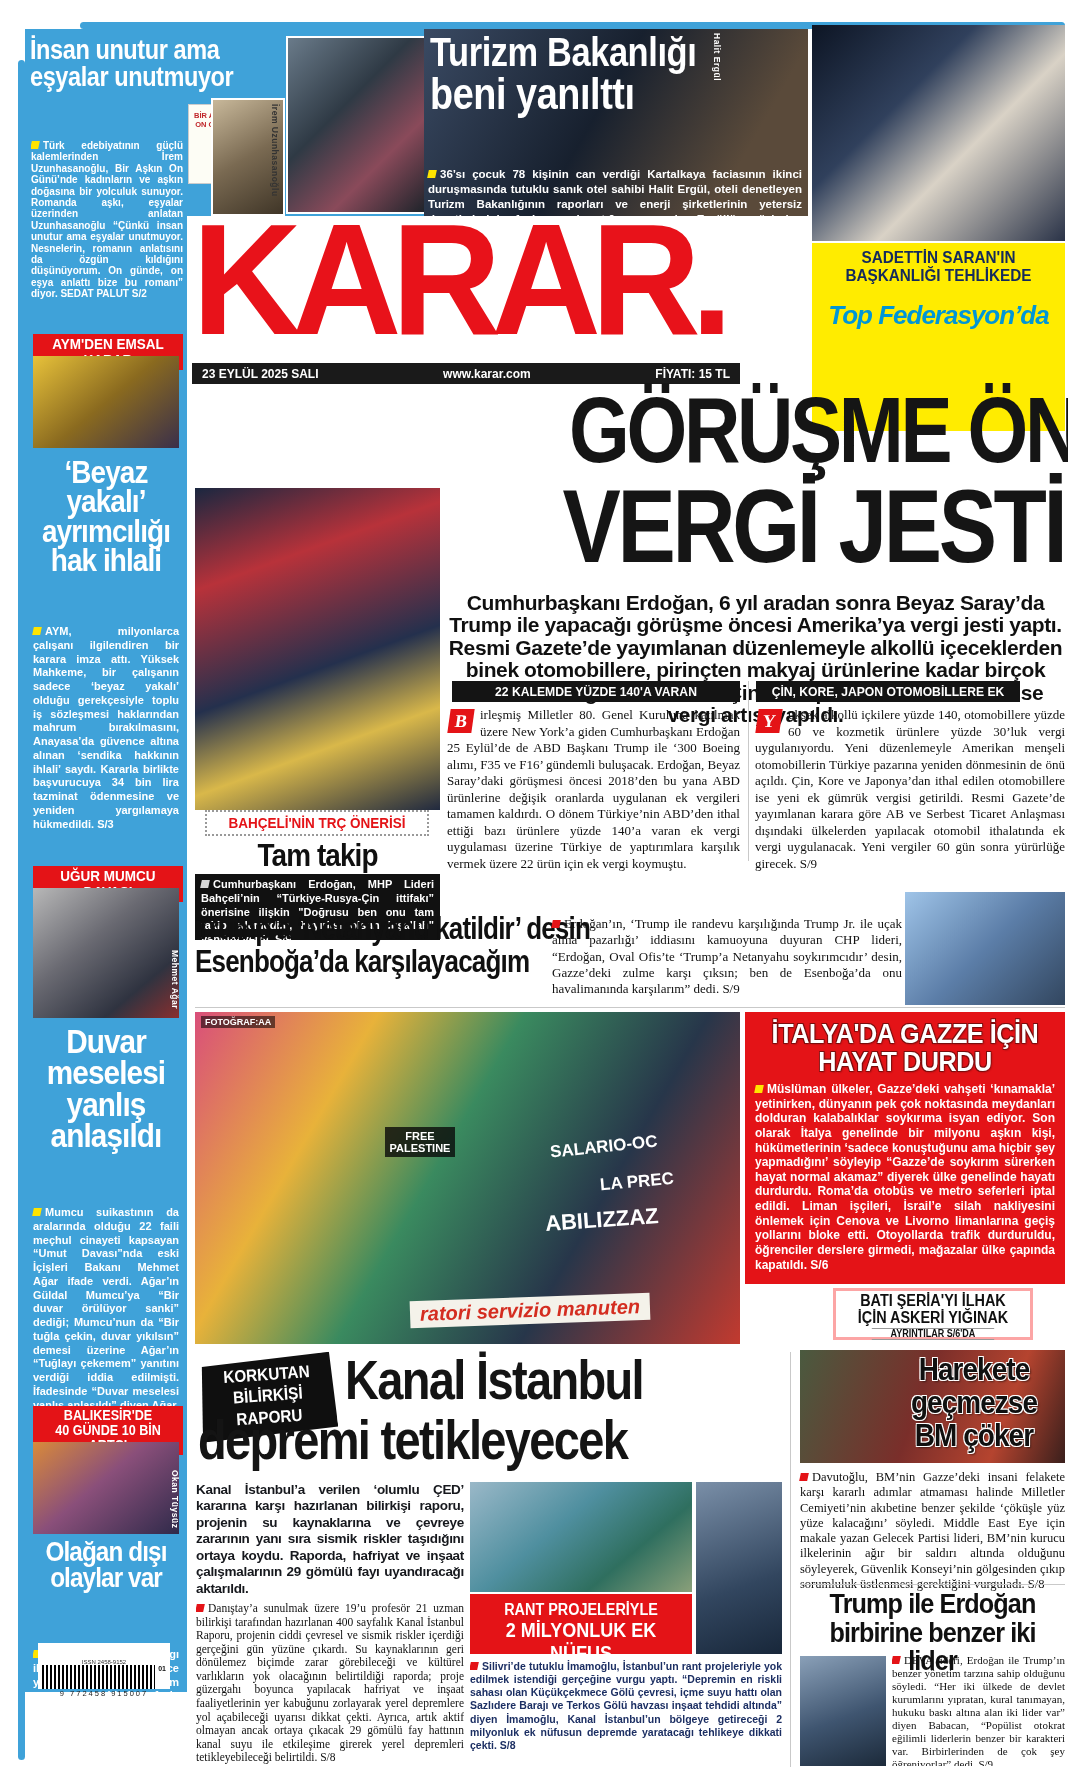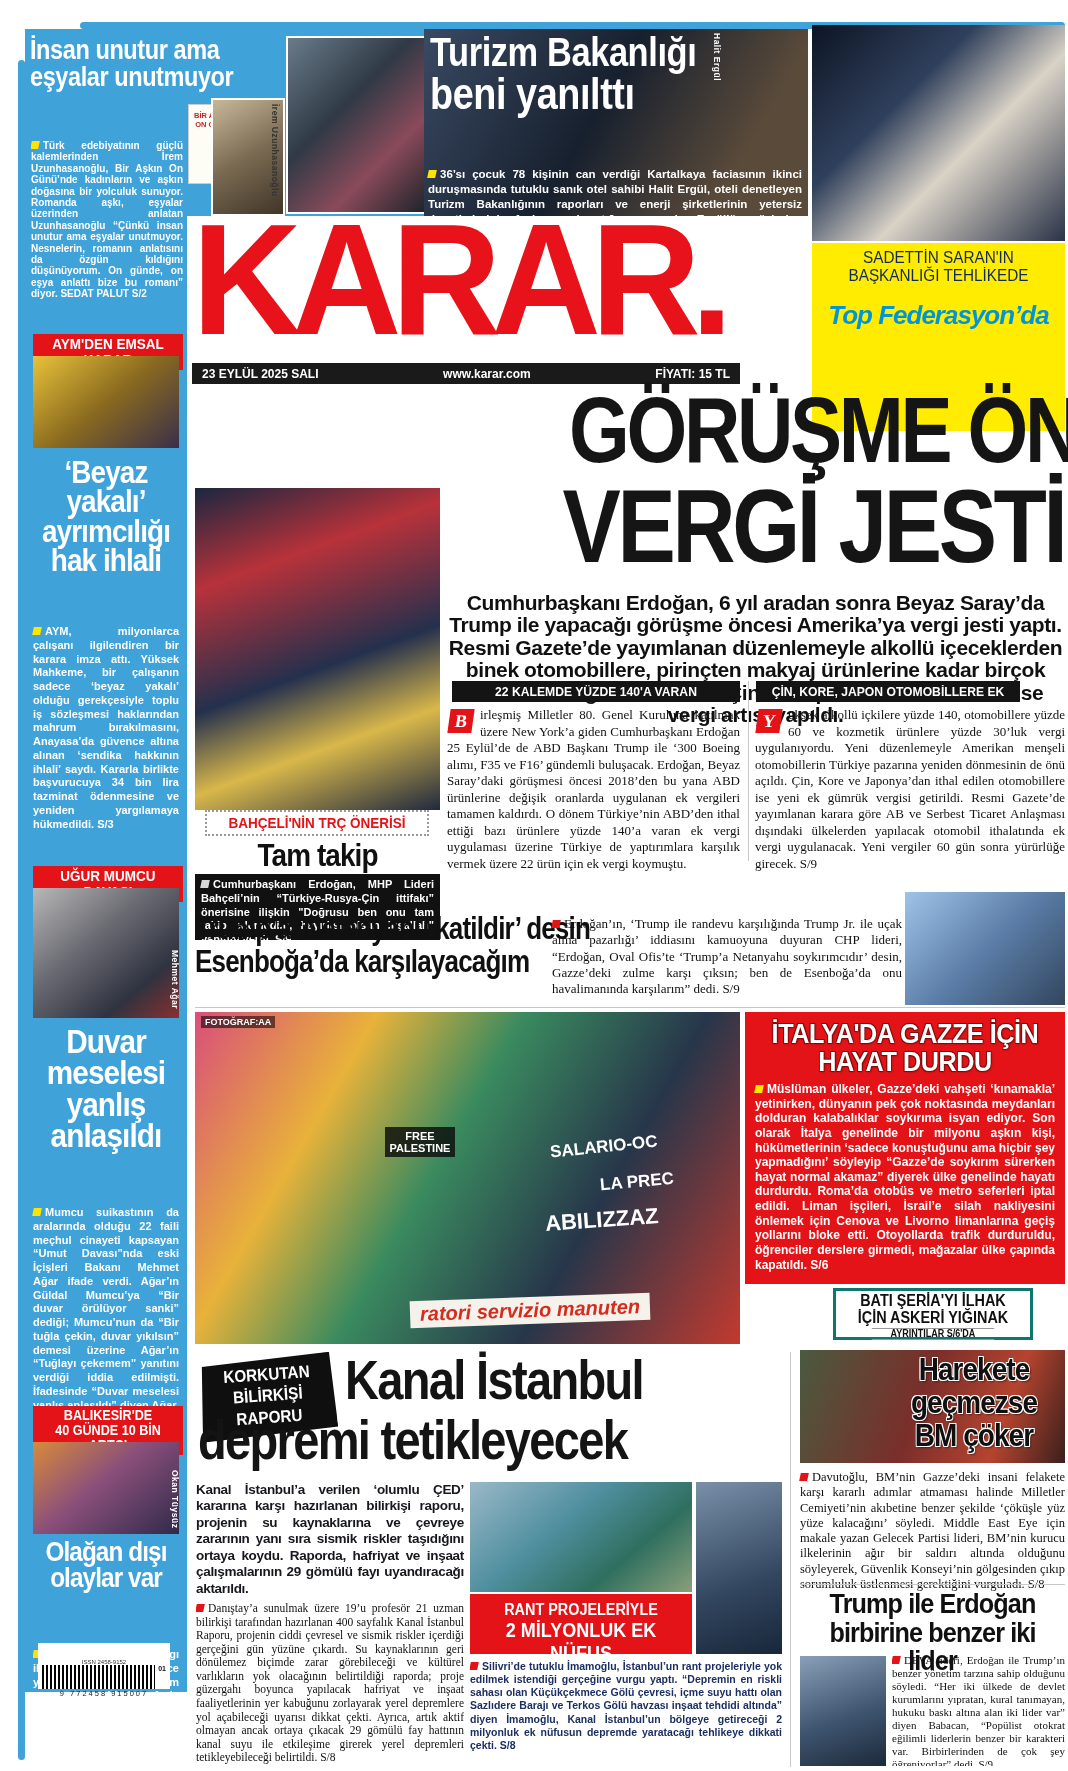--- a/index.html
+++ b/index.html
@@ -60,21 +60,21 @@
     <span class="sq cond">Turizm Bakanlığı</span><br>
     <span class="sq cond" style="font-size:45px;">beni yanılttı</span>
   </div>
   <div class="abs wbody" style="left:428px;top:127px;width:374px;font-size:11.5px;line-height:1.3;">
     <span class="bullet b-yel"></span><span>36’sı çocuk 78 kişinin can verdiği Kartalkaya faciasının ikinci duruşmasında tutuklu sanık otel sahibi Halit Ergül, oteli denetleyen Turizm Bakanlığının raporları ve enerji şirketlerinin yetersiz denetimlerinin faciaya yol açtığını savundu. Ergül’ün sözlerine yakınlarını kaybeden aileler “Evlatlarımızı organize kötülük öldürdü. Katilsiniz siz” diyerek tepki gösterdi. S/7</span>
   </div>
   <div class="vcap" style="left:712px;top:33px;">Halit Ergül</div>
 
   <div class="photo" style="left:812px;top:25px;width:253px;height:216px;background:linear-gradient(135deg,#0d1524,#30405c 35%,#d9d2c6 60%,#2a3348);"></div>
   <div class="abs" style="left:812px;top:243px;width:253px;height:188px;background:#ffec00;padding:6px 8px;box-sizing:border-box;text-align:center;">
-    <div style="color:#142a5c;font-size:17px;font-weight:normal;line-height:1.05;">
+    <div style="color:#142a5c;font-size:17px;font-weight:bold;line-height:1.05;">
       <span class="sqc">SADETTİN SARAN'IN</span>
       <span class="sqc">BAŞKANLIĞI TEHLİKEDE</span>
     </div>
     <div style="color:#0096d6;font-size:26px;font-weight:bold;font-style:italic;letter-spacing:-1px;margin:15px 0 4px;">Top Federasyon’da</div>
   </div>
 
   <div class="abs" style="left:192px;top:200px;width:590px;height:158px;color:#e8121a;font-size:152px;font-weight:900;letter-spacing:-10px;line-height:1;transform:scaleY(1.04);transform-origin:left top;">KARAR.</div>
   <div class="abs" style="left:192px;top:363px;width:548px;height:21px;background:#1a1a1a;color:#fff;font-size:12px;font-weight:bold;display:flex;justify-content:space-between;align-items:center;padding:0 10px;box-sizing:border-box;">
     <span>23 EYLÜL 2025 SALI</span>
     <span>www.karar.com</span>
@@ -140,21 +140,21 @@
   <div class="abs redbg" style="left:745px;top:1012px;width:320px;height:272px;padding:8px 10px;box-sizing:border-box;">
     <div style="text-align:center;color:#fff;font-size:28px;font-weight:900;letter-spacing:-0.5px;line-height:1.0;" class="whiteoutline">
       <span class="sqc">İTALYA'DA GAZZE İÇİN</span>
       <span class="sqc">HAYAT DURDU</span>
     </div>
     <div class="wbody" style="font-size:12px;line-height:1.22;margin-top:6px;">
       <span class="bullet b-yel"></span><span>Müslüman ülkeler, Gazze’deki vahşeti ‘kınamakla’ yetinirken, dünyanın pek çok noktasında meydanları dolduran kalabalıklar soykırıma isyan ediyor. Son olarak İtalya genelinde bir milyonu aşkın kişi, hükümetlerinin ‘sadece konuştuğunu ama hiçbir şey yapmadığını’ söyleyip “Gazze’de soykırım sürerken hayat normal akamaz” diyerek ülke genelinde hayatı durdurdu. Roma’da otobüs ve metro seferleri iptal edildi. Liman işçileri, İsrail’e silah nakliyesini önlemek için Cenova ve Livorno limanlarına geçiş yollarını bloke etti. Otoyollarda trafik durduruldu, öğrenciler derslere girmedi, mağazalar ülke çapında kapatıldı. S/6</span>
     </div>
   </div>
 
-  <div class="abs" style="left:833px;top:1288px;width:200px;height:52px;background:#fff;border:3px solid #0f766e;text-align:center;color:#101010;font-weight:900;font-size:16px;line-height:1.05;padding-top:2px;box-sizing:border-box;">
+  <div class="abs" style="left:833px;top:1288px;width:200px;height:52px;background:#fff;border:3px solid #fca5a5;text-align:center;color:#101010;font-weight:900;font-size:16px;line-height:1.05;padding-top:2px;box-sizing:border-box;">
     <span class="sqc">BATI ŞERİA'YI İLHAK</span>
     <span class="sqc">İÇİN ASKERİ YIĞINAK</span>
     <span class="sqc" style="font-size:10px;font-weight:bold;border-top:1px solid #999;border-bottom:1px solid #999;width:70%;margin:1px auto 0;">AYRINTILAR S/6'DA</span>
   </div>
 
   <div class="abs" style="left:200px;top:1356px;width:136px;height:82px;background:#0f0f0f;color:#fff;font-weight:900;font-size:17px;text-align:center;line-height:1.25;transform:rotate(-4deg);clip-path:polygon(3% 8%,97% 0,100% 92%,0 100%);padding-top:8px;box-sizing:border-box;">
     <span class="sqc">KORKUTAN</span>
     <span class="sqc">BİLİRKİŞİ</span>
     <span class="sqc">RAPORU</span>
   </div>

